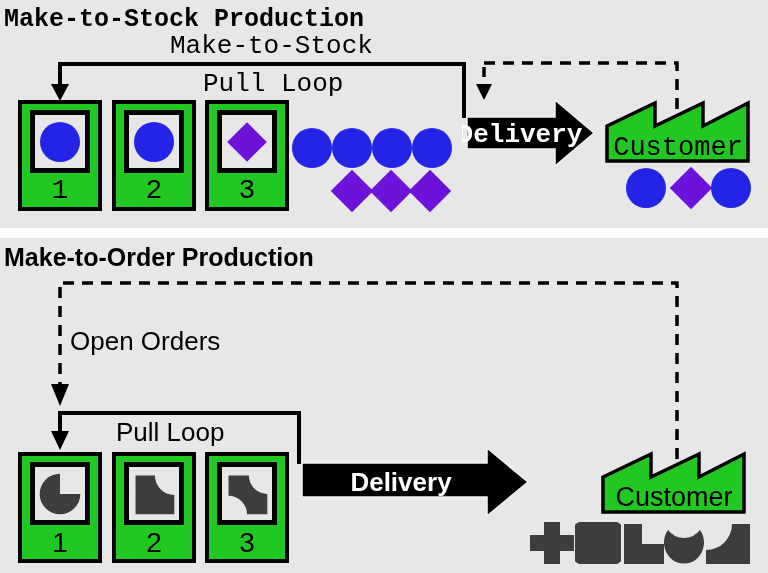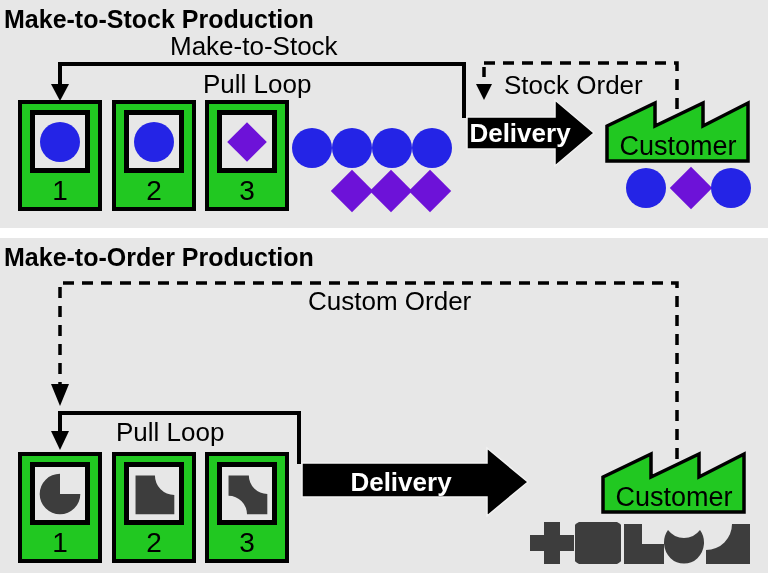--- a/index.html
+++ b/index.html
@@ -1,21 +1,21 @@
 <!DOCTYPE html>
 <html style="--bg: #e7e7e7; --green: #21c821; --blue: #2424e6; --purple: #6d12d8; --gray-part: #3d3d3d; --line: #000000;"><head>
 <meta charset="utf-8">
 <style>
   html,body{margin:0;padding:0;}
   .canvas{
     position:relative;width:768px;height:573px;background:#ffffff;
     font-family:"Liberation Sans",sans-serif;overflow:hidden;color:#000;
   }
   .panel{position:absolute;left:0;width:768px;background:var(--bg,#e7e7e7);}
-  #panel-mts{top:0;height:236px;}
+  #panel-mts{top:0;height:236px;font-family:Liberation Mono, monospace;}
   #panel-mto{top:238px;height:335px;}
   .divider{position:absolute;left:0;top:228px;width:768px;height:10px;background:#fff;}
   .title{position:absolute;font-size:25px;font-weight:bold;white-space:nowrap;letter-spacing:0px;}
   .lbl{position:absolute;font-size:26px;white-space:nowrap;}
   .overlay{position:absolute;left:0;top:0;}
   .station{position:absolute;width:84px;height:111px;background:var(--green,#21c821);
     border:4px solid #000;box-sizing:border-box;}
   .part-box{position:absolute;left:8px;top:6px;width:60px;height:63px;background:var(--bg,#e7e7e7);
     border:5px solid #000;box-sizing:border-box;display:flex;align-items:center;justify-content:center;}
   .station-number{position:absolute;bottom:0px;left:0;width:100%;text-align:center;
@@ -40,21 +40,20 @@
 
       <path d="M60,86 L60,64 L464,64 L464,118" fill="none" stroke="#000" stroke-width="4"></path>
       <polygon points="51,84 69,84 60,101" fill="#000"></polygon>
 
       <path d="M484,63 L677,63 L677,130" fill="none" stroke="#000" stroke-width="3.5" stroke-dasharray="11 8"></path>
       <path d="M484,67 L484,86" fill="none" stroke="#000" stroke-width="3.5" stroke-dasharray="10 7"></path>
       <polygon points="476,84 492,84 484,100" fill="#000"></polygon>
     </svg>
 
     <div class="lbl" style="left:203px;top:69px;">Pull Loop</div>
-    <div class="lbl" style="left:504px;top:70px;">Stock Order</div>
 
     <div class="station" style="left:18px;top:100px;">
       <div class="part-box">
         <div class="circle"></div>
       </div>
       <div class="station-number">1</div>
     </div>
     <div class="station" style="left:112px;top:100px;">
       <div class="part-box">
         <div class="circle"></div>
@@ -100,21 +99,21 @@
 
       <path d="M63,45 L677,45 L677,245" fill="none" stroke="#000" stroke-width="3.5" stroke-dasharray="11 8"></path>
 
       <path d="M60,49 L60,148" fill="none" stroke="#000" stroke-width="3.5" stroke-dasharray="11 8"></path>
       <polygon points="51,146 69,146 60,168" fill="#000"></polygon>
 
       <path d="M60,194 L60,175 L299,175 L299,226" fill="none" stroke="#000" stroke-width="4"></path>
       <polygon points="51,193 69,193 60,212" fill="#000"></polygon>
     </svg>
 
-    <div class="lbl" style="left:308px;top:48px;">Custom Order</div>
+    <div class="lbl" style="left:70px;top:88px;">Open Orders</div>
     <div class="lbl" style="left:116px;top:179px;">Pull Loop</div>
 
     <div class="station" style="left:18px;top:214px;">
       <div class="part-box">
         <svg width="48" height="48" viewBox="0 0 52 52">
           <path d="M26,4 A22,22 0 1 0 48,26 L26,26 Z" fill="var(--gray-part,#3d3d3d)"></path>
         </svg>
       </div>
       <div class="station-number">1</div>
     </div>

